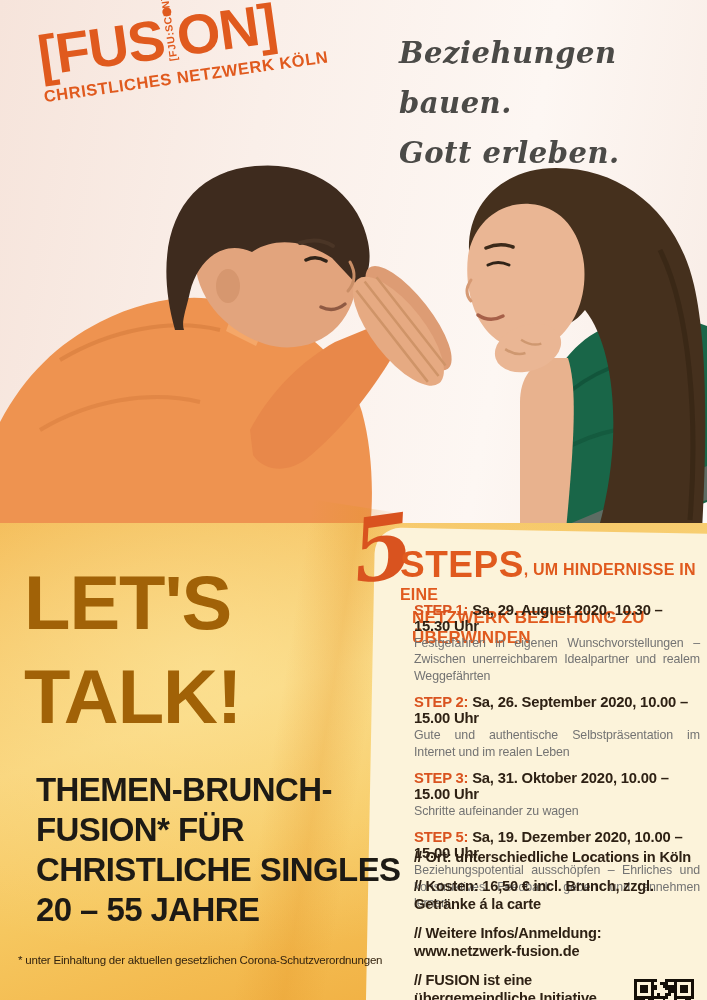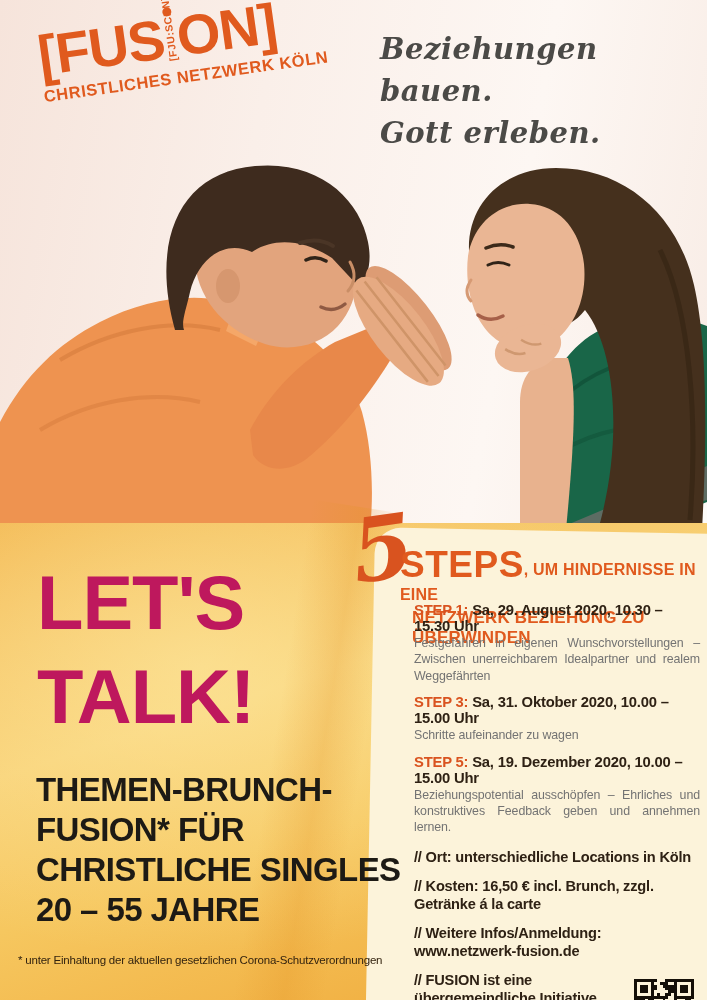--- a/index.html
+++ b/index.html
@@ -14,38 +14,38 @@
   
   .logo { position:absolute; left:34px; top:26px; transform:rotate(-8deg); transform-origin:left top; color:#e05a1e; }
   .logo-row { display:flex; align-items:flex-end; line-height:0.9; }
   .logo-big { font-size:56px; font-weight:bold; letter-spacing:-1px; }
   .logo-mid { display:flex; flex-direction:column; align-items:center; margin:0 2px 2px 2px; }
   .logo-dot { width:9px; height:9px; border-radius:50%; background:#e05a1e; margin-bottom:3px; }
   .logo-vert { writing-mode:vertical-rl; transform:rotate(180deg); font-size:10.5px; font-weight:bold; letter-spacing:0.5px; height:42px; }
   .logo-sub { font-size:16.5px; font-weight:bold; letter-spacing:0.6px; margin-top:6px; white-space:nowrap; }
 
   
-  .tagline { position:absolute; left:380px; top:28px; font-family:"DejaVu Serif",serif; font-style:italic; font-weight:bold;
-    font-size:29px; line-height:42px; color:#4b4a47; letter-spacing:0.5px; }
+  .tagline { position:absolute; left:399px; top:28px; font-family:"DejaVu Serif",serif; font-style:italic; font-weight:bold;
+    font-size:29px; line-height:50px; color:#4b4a47; letter-spacing:0.5px; }
 
   
   .bottom-band { position:absolute; left:0; top:523px; width:707px; height:477px;
     background:
       radial-gradient(ellipse at 28% 30%, rgba(255,238,170,0.55), rgba(255,238,170,0) 62%),
       linear-gradient(162deg,#f2b44c 0%,#f8d074 36%,#f6c75f 58%,#efa636 100%); }
   .band-stripe { position:absolute; left:268px; top:-20px; width:90px; height:560px;
     background:linear-gradient(90deg, rgba(230,150,40,0) 0%, rgba(228,148,38,0.28) 55%, rgba(228,148,38,0) 100%);
     transform:rotate(9deg); }
 
   
   .cream-panel { position:absolute; right:-14px; top:534px; width:346px; height:486px;
     background:#fcf3da; border-top-left-radius:26px; transform:rotate(1.1deg); transform-origin:top right; }
 
   
-  .headline { position:absolute; left:37px; top:556px; color:#be185d; font-weight:bold;
+  .headline { position:absolute; left:24px; top:556px; color:#a16207; font-weight:bold;
     font-size:76px; line-height:94px; letter-spacing:-1px; }
   .subheadline { position:absolute; left:36px; top:770px; color:#1d1a15; font-weight:bold;
     font-size:33px; line-height:40px; letter-spacing:-0.6px; }
   .footnote { position:absolute; left:18px; top:954px; color:#33230f; font-size:11.5px; letter-spacing:-0.2px; }
 
   
   .five { position:absolute; left:352px; top:504px; color:#d9531f; font-family:"DejaVu Serif",serif;
     font-style:italic; font-weight:bold; font-size:88px; line-height:88px; transform:rotate(-8deg); }
   .steps-head { position:absolute; left:400px; top:544px; width:300px; color:#e05a1e; font-weight:bold; }
   .steps-head .big { font-size:37px; letter-spacing:0.5px; vertical-align:-2px; }
@@ -162,20 +162,24 @@
     </div>
     <div class="line2">NETZWERK BEZIEHUNG ZU ÜBERWINDEN</div>
   </div>
 
   <div class="steps-list">
     <div class="step">
       <div class="step-title"><span class="step-label">STEP 1:</span> <span>Sa, 29. August 2020, 10.30 – 15.30 Uhr</span></div>
       <div class="step-desc">Festgefahren in eigenen Wunschvorstellungen – Zwischen unerreichbarem Idealpartner und realem Weggefährten</div>
     </div>
     <div class="step">
+      <div class="step-title"><span class="step-label">STEP 2:</span> <span>Sa, 26. September 2020, 10.00 – 15.00 Uhr</span></div>
+      <div class="step-desc">Gute und authentische Selbstpräsentation im Internet und im realen Leben</div>
+    </div>
+    <div class="step">
       <div class="step-title"><span class="step-label">STEP 3:</span> <span>Sa, 31. Oktober 2020, 10.00 – 15.00 Uhr</span></div>
       <div class="step-desc">Schritte aufeinander zu wagen</div>
     </div>
     <div class="step">
     </div>
     <div class="step">
       <div class="step-title"><span class="step-label">STEP 5:</span> <span>Sa, 19. Dezember 2020, 10.00 – 15.00 Uhr</span></div>
       <div class="step-desc">Beziehungspotential ausschöpfen – Ehrliches und konstruktives Feedback geben und annehmen lernen.</div>
     </div>
   </div>

